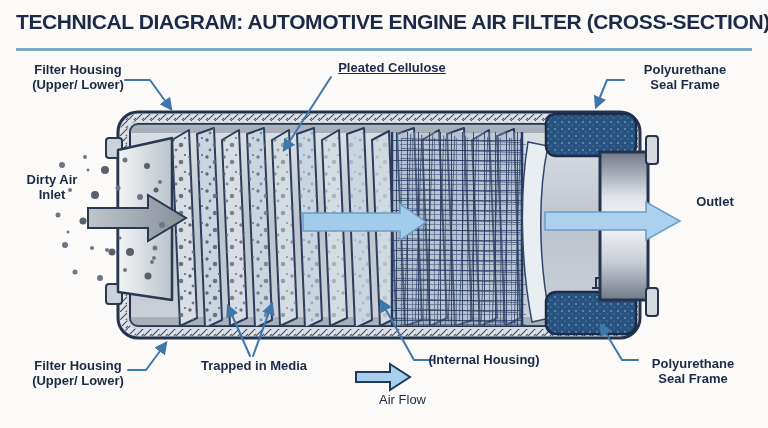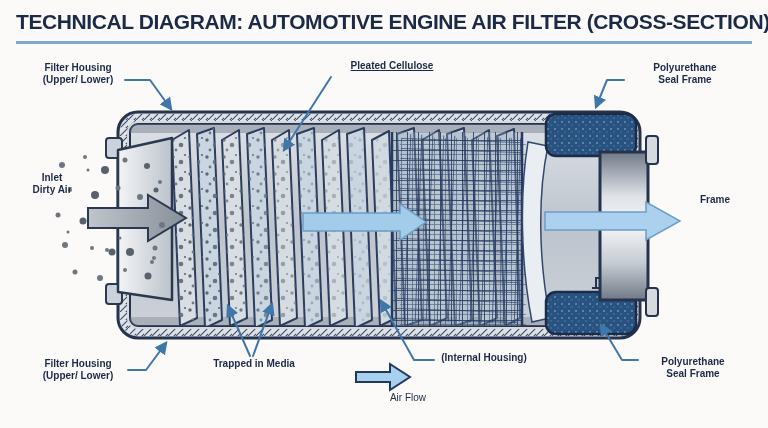--- a/index.html
+++ b/index.html
@@ -5,25 +5,25 @@
   html,body{margin:0;padding:0;}
   body{
     width:768px;height:428px;overflow:hidden;position:relative;
     background:#fbfaf8;
     font-family:"Liberation Sans", sans-serif;
   }
   .title{
     position:absolute;left:16px;top:10px;width:736px;
     font-size:21px;font-weight:bold;letter-spacing:-0.4px;
     color:#1c2a47;white-space:nowrap;
-    padding-bottom:7px;border-bottom:3px solid #7fa9c9;
+    padding-bottom:14px;border-bottom:3px solid #7fa9c9;
   }
   .lbl{
     position:absolute;text-align:center;color:#1c2a47;
-    font-size:10px;line-height:1.16;font-weight:600;
+    font-size:13px;line-height:1.16;font-weight:600;
   }
   .lbl .ln{display:block;}
   svg{position:absolute;left:0;top:0;}
 </style>
 </head>
 <body>
 
 <svg width="768" height="428" viewBox="0 0 768 428">
   <defs>
     <linearGradient id="cavityG" x1="0" y1="0" x2="0" y2="1">
@@ -202,26 +202,26 @@
 <div class="lbl" style="left:318px;top:60px;width:148px;text-decoration:underline;">
   <span class="ln">Pleated Cellulose</span>
 </div>
 
 <div class="lbl" style="left:620px;top:62px;width:130px;">
   <span class="ln">Polyurethane</span>
   <span class="ln">Seal Frame</span>
 </div>
 
 <div class="lbl" style="left:8px;top:172px;width:88px;">
+  <span class="ln">Dirty Air</span>
   <span class="ln">Inlet</span>
-  <span class="ln">Dirty Air</span>
 </div>
 
 <div class="lbl" style="left:666px;top:194px;width:98px;">
-  <span class="ln">Frame</span>
+  <span class="ln">Outlet</span>
 </div>
 
 <div class="lbl" style="left:8px;top:358px;width:140px;">
   <span class="ln">Filter Housing</span>
   <span class="ln">(Upper/ Lower)</span>
 </div>
 
 <div class="lbl" style="left:170px;top:358px;width:168px;">
   <span class="ln">Trapped in Media</span>
 </div>

